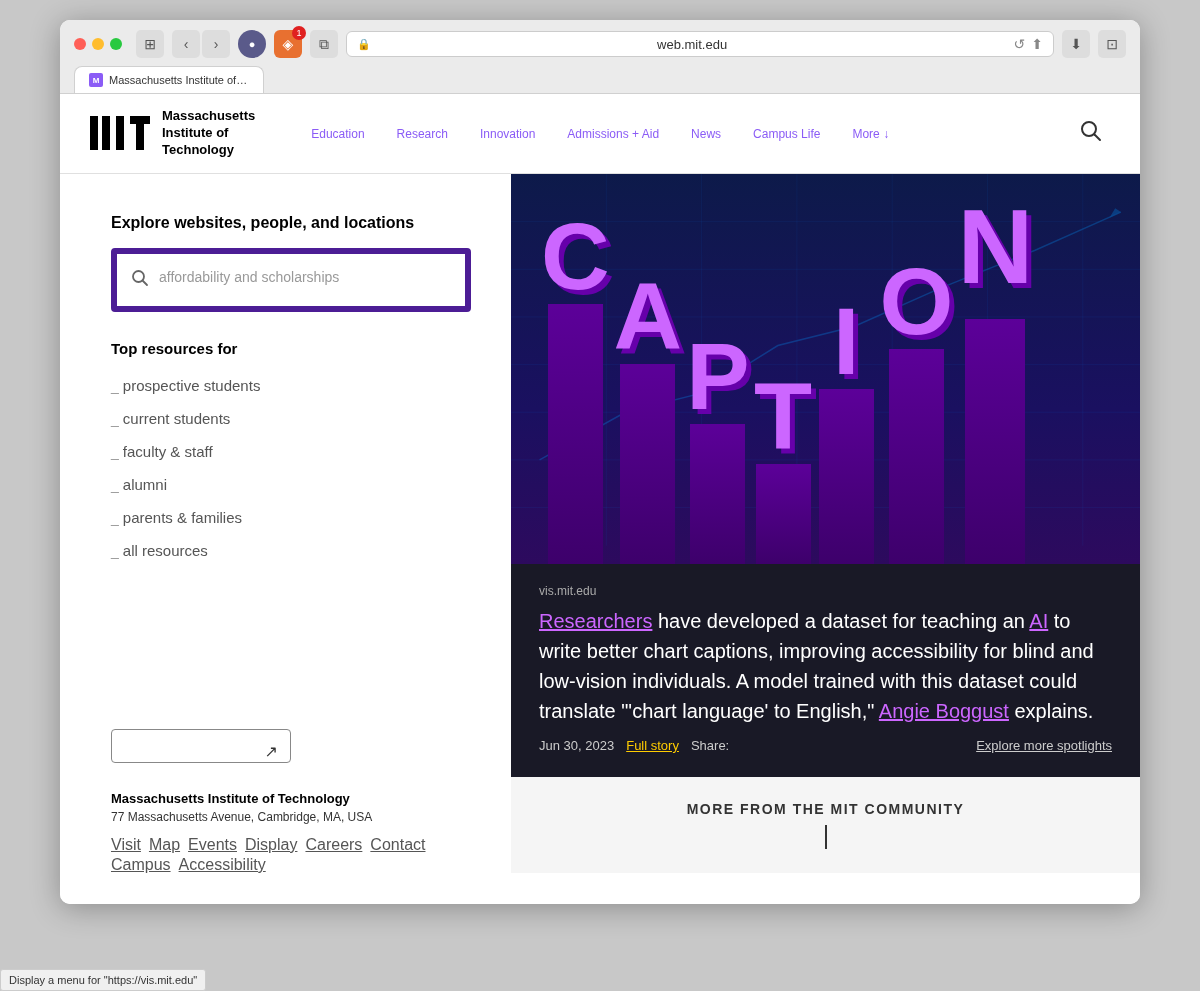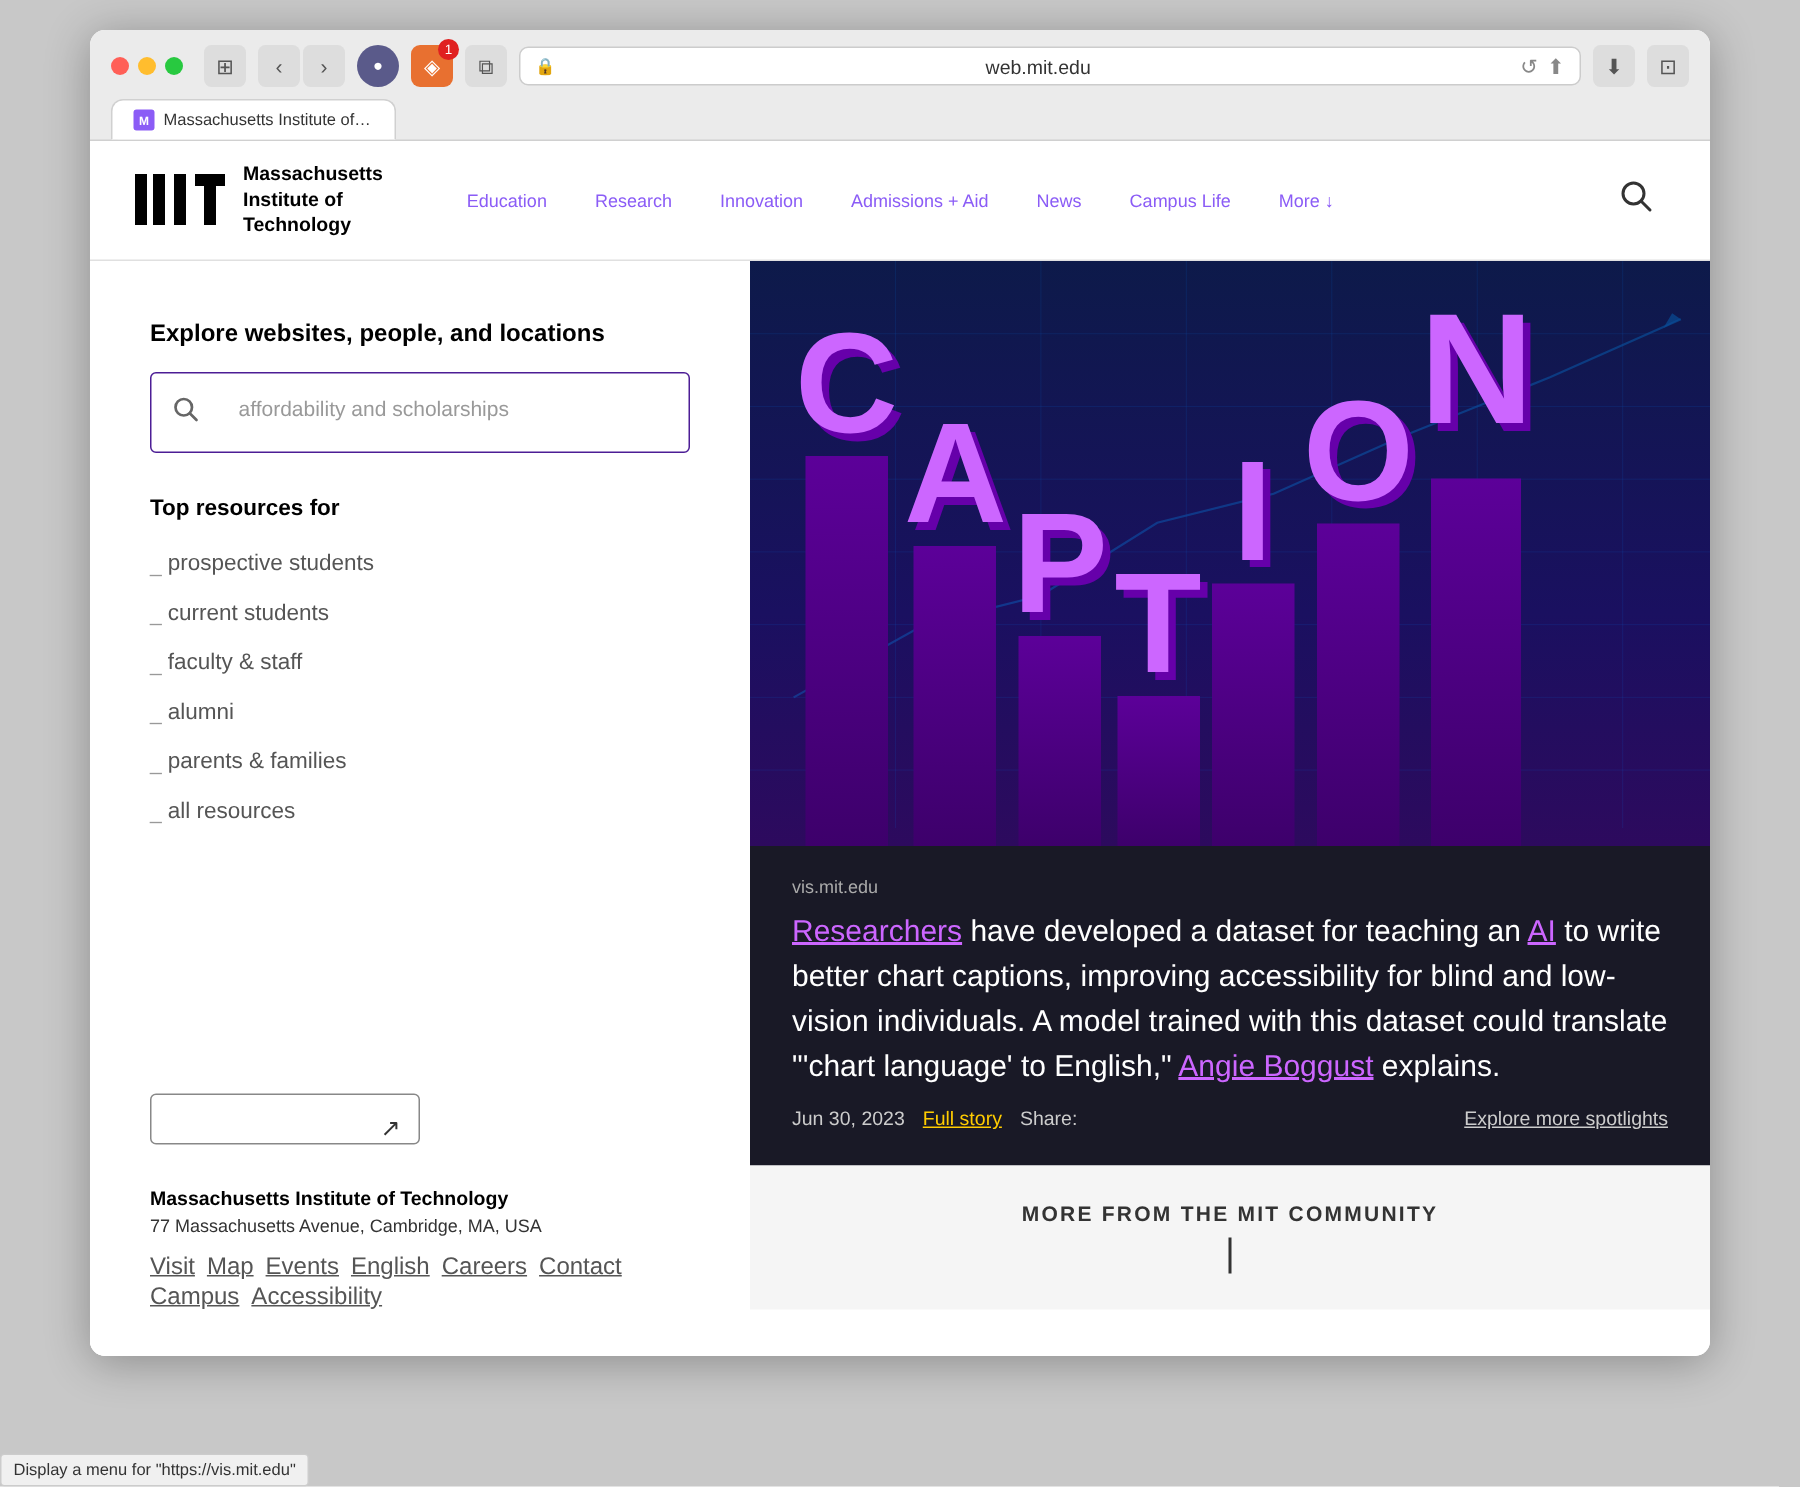--- a/index.html
+++ b/index.html
@@ -173,20 +173,21 @@
       cursor: pointer;
       font-size: 20px;
       color: #333;
       padding: 8px;
     }
 
     
     .mit-main {
       display: flex;
       min-height: 730px;
+      padding-left: 11px;
     }
 
     
     .mit-sidebar {
       width: 440px;
       min-width: 440px;
       padding: 30px 40px;
       background: #fff;
       display: flex;
       flex-direction: column;
@@ -197,22 +198,22 @@
       font-size: 16px;
       font-weight: 600;
       color: #000;
       margin-bottom: 16px;
       margin-top: 10px;
     }
 
     .sidebar-search-box {
       display: flex;
       align-items: flex-start;
-      gap: 26px;
-      border: 1px solid #4c1d95;
+      gap: 10px;
+      border: 6px solid #4c1d95;
       border-radius: 4px;
       padding: 14px 14px;
       background: #fff;
       margin-bottom: 28px;
     }
 
     .sidebar-search-icon {
       color: #555;
       font-size: 18px;
       margin-top: 1px;
@@ -561,21 +562,21 @@
           <div class="sidebar-footer">
             <div class="sidebar-footer-title">Massachusetts Institute of Technology</div>
             <div class="sidebar-footer-addr">77 Massachusetts Avenue, Cambridge, MA, USA</div>
             <div class="sidebar-footer-links">
               <a class="sidebar-footer-link" href="#">Visit</a>
               <span class="sidebar-footer-sep"> </span>
               <a class="sidebar-footer-link" href="#">Map</a>
               <span class="sidebar-footer-sep"> </span>
               <a class="sidebar-footer-link" href="#">Events</a>
               <span class="sidebar-footer-sep"> </span>
-              <a class="sidebar-footer-link" href="#">English</a>
+              <a class="sidebar-footer-link" href="#">Display</a>
               <span class="sidebar-footer-sep"> </span>
               <a class="sidebar-footer-link" href="#">Careers</a>
               <span class="sidebar-footer-sep"> </span>
               <a class="sidebar-footer-link" href="#">Contact</a>
               <br>
               <a class="sidebar-footer-link" href="#">Campus</a>
               <span class="sidebar-footer-sep"> </span>
               <a class="sidebar-footer-link" href="#">Accessibility</a>
             </div>
           </div>

